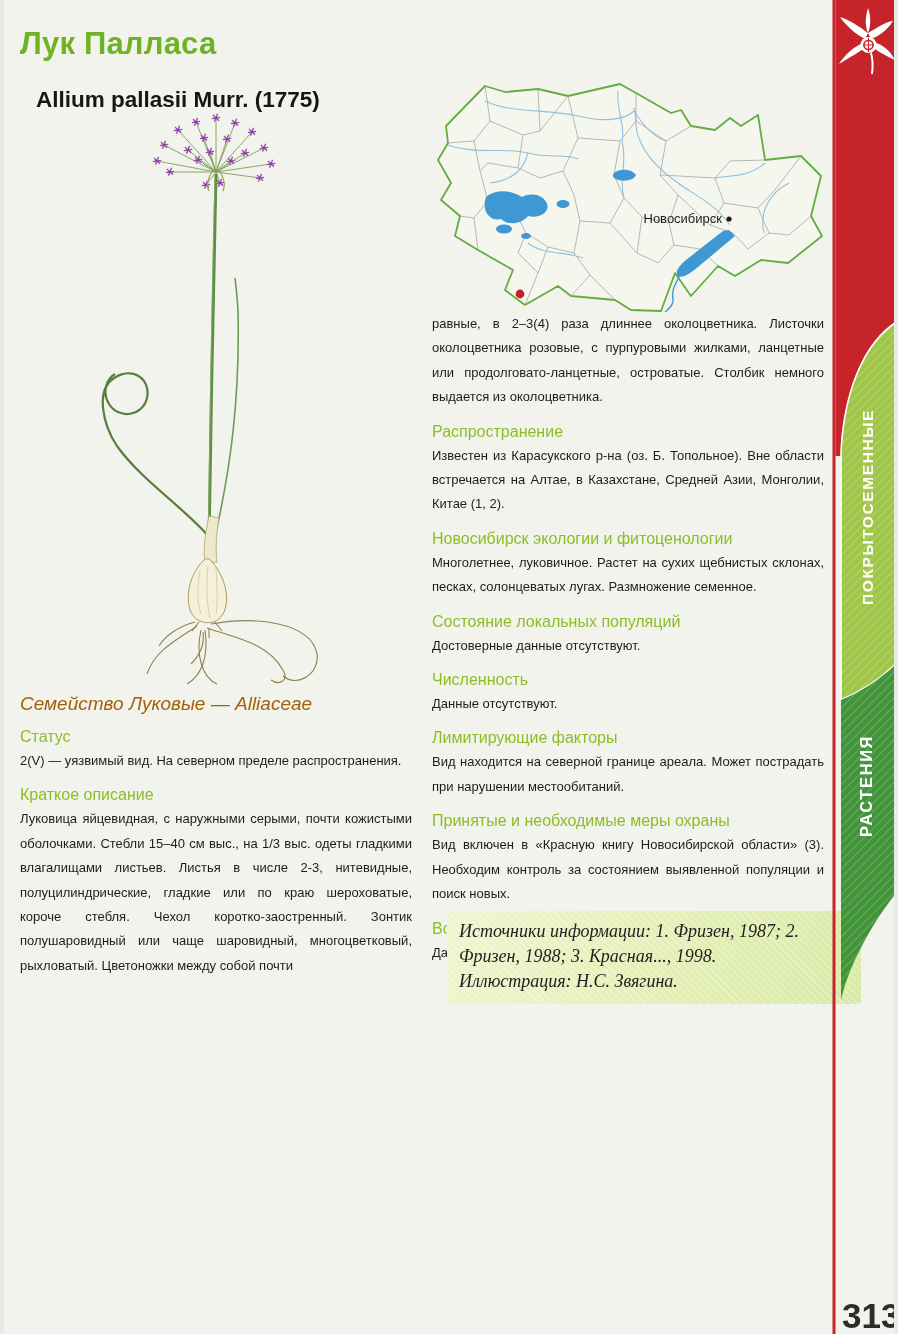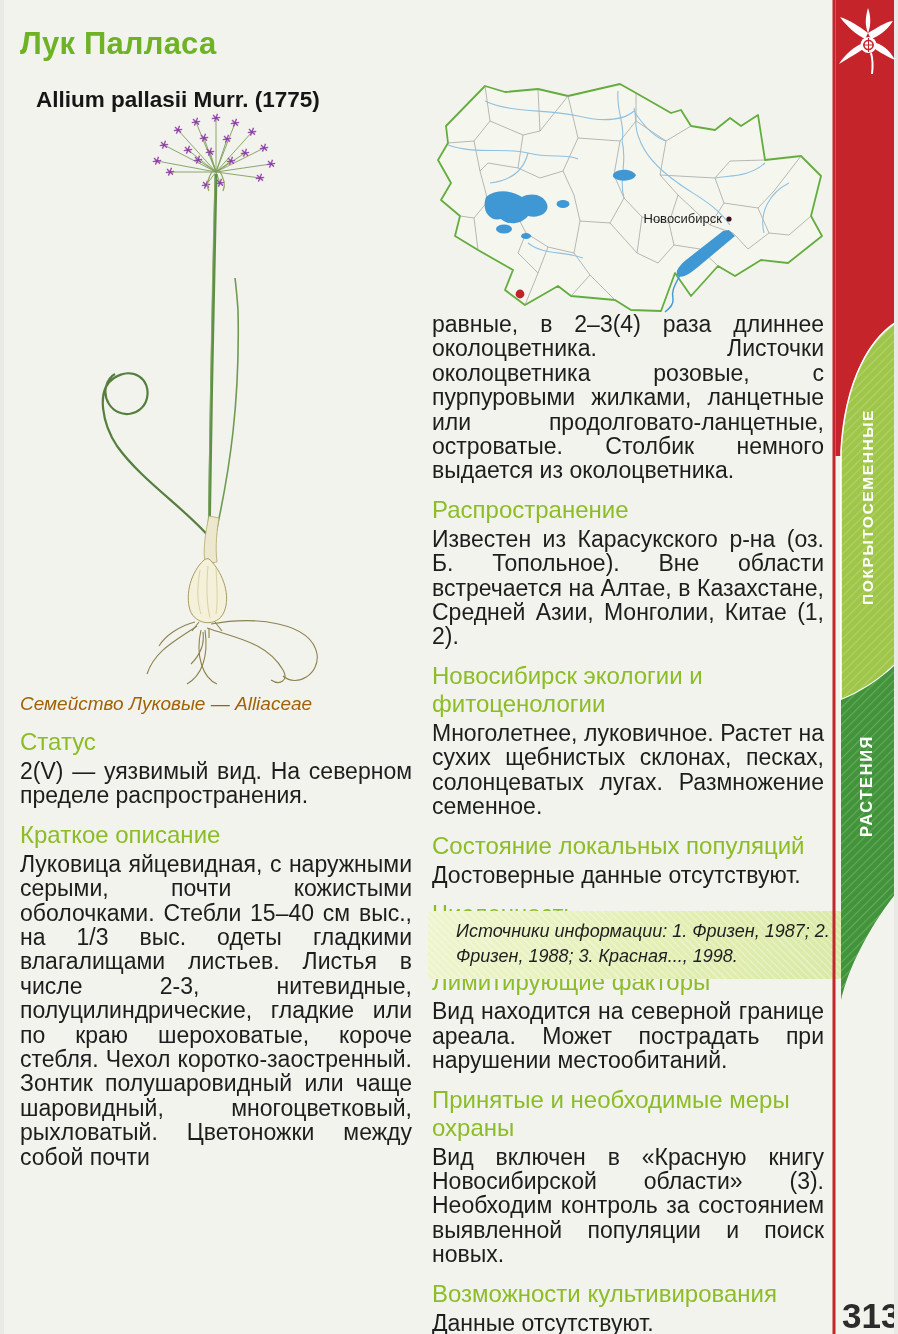--- a/index.html
+++ b/index.html
@@ -17,30 +17,31 @@
     position:absolute; left:16px; top:71px; margin:16px;
     font-size:22.5px; font-weight:700; color:#161616;
   }
   .plant-fig{ position:absolute; left:55px; top:98px; width:300px; height:594px; }
   .map-fig{ position:absolute; left:424px; top:82px; width:396px; height:232px; }
 
   .left-col{ position:absolute; left:16px; top:693px; width:392px; }
   .right-col{ position:absolute; left:428px; top:312px; width:392px; }
 
   .family{ font-style:italic; font-size:19px; color:#a16207; margin:0 0 10px 0; }
-  .sec-h{ margin:13px 0 3px 0; font-size:24px; font-weight:400; color:#8cbd27; }
-  .body-p{ margin:0; font-size:23px; line-height:24.4px; color:#1d1d1d; text-align:justify; }
+  .sec-h{ margin:13px 0 3px 0; font-size:16px; font-weight:400; color:#8cbd27; }
+  .body-p{ margin:0; font-size:13px; line-height:24.4px; color:#1d1d1d; text-align:justify; }
   .right-col .first{ margin-top:0; }
 
   .infobox{
-    position:absolute; left:424px; top:911px; width:414px; box-sizing:border-box;
-    padding:8px 12px 10px 28px; border-radius:3px;
+    position:absolute; left:443px; top:911px; width:414px; box-sizing:border-box;
+    padding:8px 12px 10px 12px; border-radius:3px;
     background:
       repeating-linear-gradient(45deg, rgba(255,255,255,.28) 0 1.5px, rgba(255,255,255,0) 1.5px 5px),
       linear-gradient(115deg,#eff5cf 0%,#e3efb4 55%,#d9e9a6 100%);
+    font-family: Liberation Serif, serif;
   }
   .infobox p{ margin:0; font-style:italic; font-size:18px; line-height:25px; color:#1e1e1e; }
 
   .sidebar-svg{ position:absolute; left:823px; top:0; width:75px; height:1334px; }
   .v-label{
     position:absolute; writing-mode:vertical-rl; transform:rotate(180deg);
     color:#ffffff; font-weight:700; letter-spacing:1.6px; text-align:center;
     white-space:nowrap;
   }
   .v-label.top{ left:855px; top:386px; height:242px; font-size:15.5px; }
@@ -167,20 +168,21 @@
     <h3 class="sec-h">Лимитирующие факторы</h3>
     <p class="body-p">Вид находится на северной границе ареала. Может пострадать при нарушении местообитаний.</p>
     <h3 class="sec-h">Принятые и необходимые меры охраны</h3>
     <p class="body-p">Вид включен в «Красную книгу Новосибирской области» (3). Необходим контроль за состоянием выявленной популяции и поиск новых.</p>
     <h3 class="sec-h">Возможности культивирования</h3>
     <p class="body-p">Данные отсутствуют.</p>
   </div>
 
   <div class="infobox">
     <p>Источники информации: 1. Фризен, 1987; 2. Фризен, 1988; 3. Красная..., 1998.</p>
+    <p>Иллюстрация: Н.С. Звягина.</p>
   </div>
 
   <svg class="sidebar-svg" viewBox="0 0 75 1334" preserveAspectRatio="none" aria-hidden="true">
     <defs>
       <pattern id="hatch" patternUnits="userSpaceOnUse" width="6" height="6" patternTransform="rotate(45)">
         <line x1="0" y1="0" x2="0" y2="6" stroke="rgba(255,255,255,0.20)" stroke-width="2.2"></line>
       </pattern>
     </defs>
     <rect x="5.5" y="0" width="3" height="1334" fill="#c5242b"></rect>
     <path d="M8.5,0 H75 V318 C44,334 18,378 14,450 L14,456 H8.5 Z" fill="#c5242b"></path>

